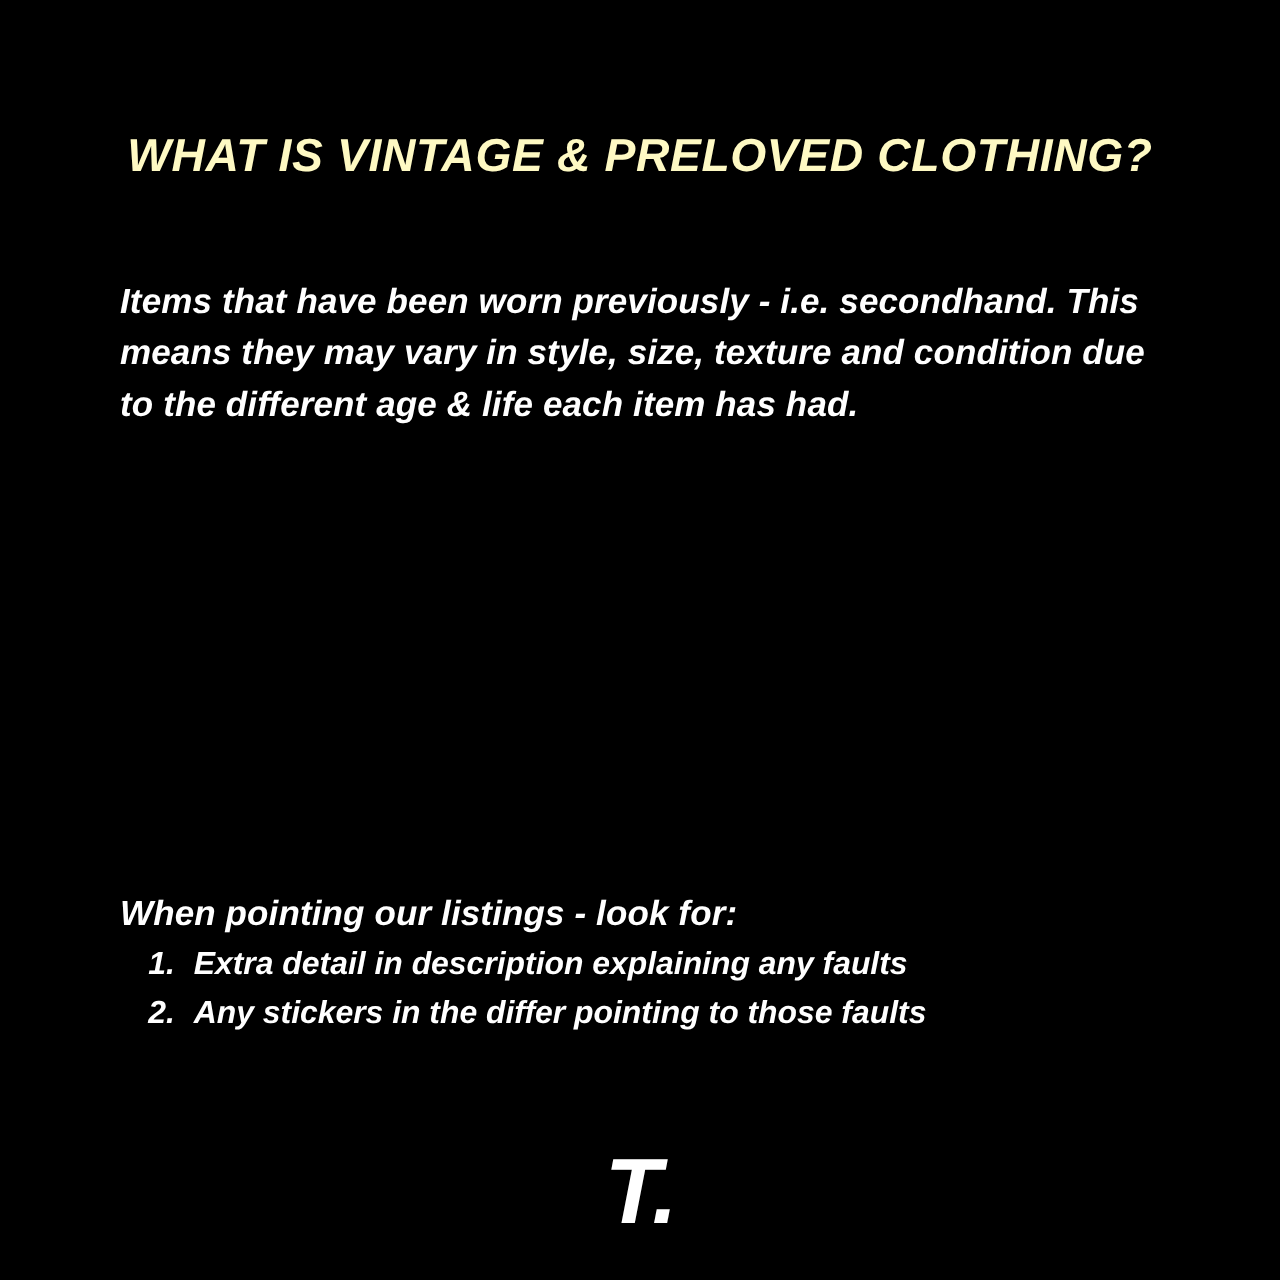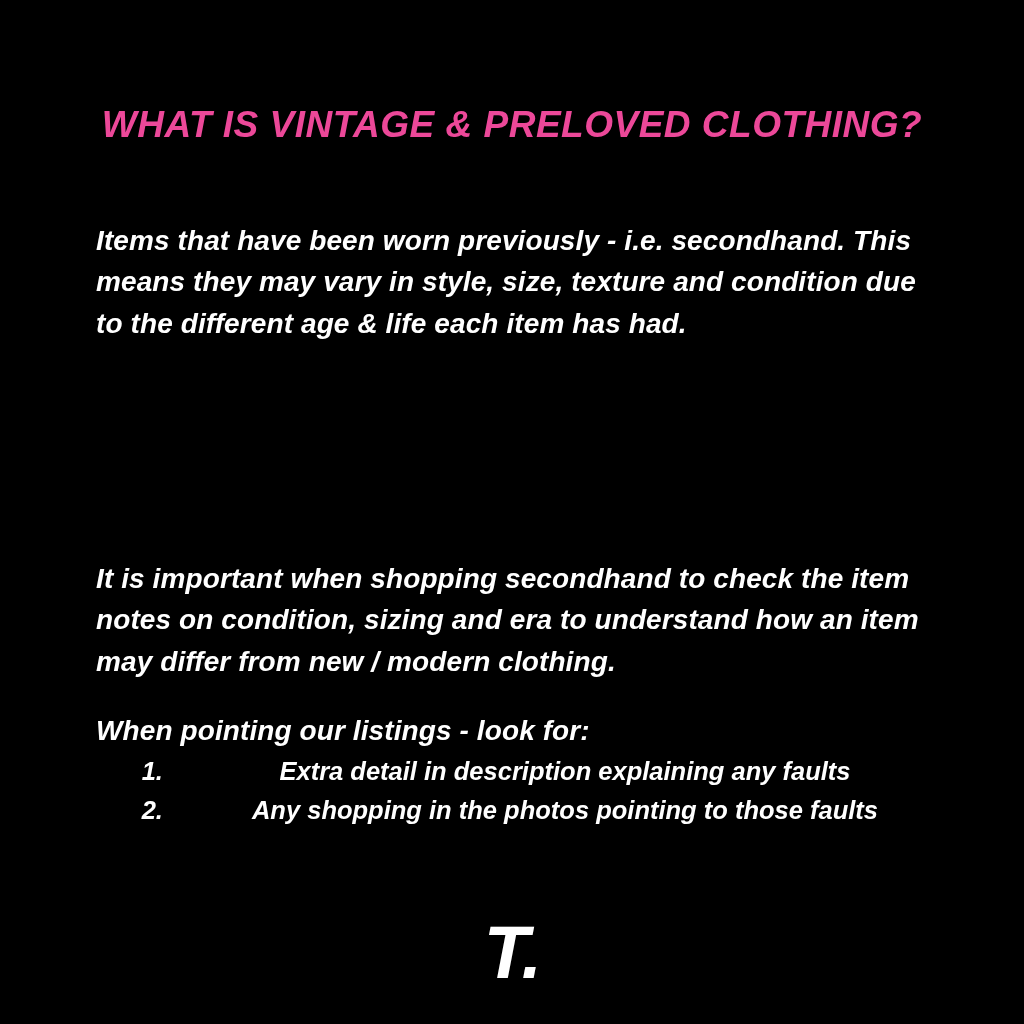--- a/index.html
+++ b/index.html
@@ -22,21 +22,21 @@
     box-sizing: border-box;
   }
 
   .heading {
     text-align: center;
     font-weight: bold;
     font-style: italic;
     font-size: 37px;
     line-height: 1.18;
     letter-spacing: 0.5px;
-    color: #ec4899;
+    color: #fef9c3;
     text-transform: uppercase;
   }
 
   .h1-main {
     position: absolute;
     left: 40px;
     right: 40px;
     top: 78px;
   }
 
@@ -72,24 +72,23 @@
 
   .para-3 {
     position: absolute;
     left: 96px;
     width: 840px;
     top: 682px;
   }
 
   .list-block {
     position: absolute;
-    left: 112px;
+    left: 89px;
     width: 840px;
     top: 752px;
-    text-align: center;
   }
 
   ol.checks {
     margin: 0;
     padding-left: 58px;
     list-style-position: outside;
   }
   ol.checks li {
     font-weight: bold;
     font-style: italic;
@@ -120,28 +119,27 @@
 </head>
 <body>
 
 <div class="page">
 
   <h1 class="heading h1-main">WHAT IS VINTAGE &amp; PRELOVED CLOTHING?</h1>
 
   <p class="body-text para-1">Items that have been worn previously - i.e. secondhand. This means they may vary in style, size, texture and condition due to the different age &amp; life each item has had.</p>
 
 
-  <p class="body-text para-2">It is important when shopping secondhand to check the item notes on condition, sizing and era to understand how an item may differ from new / modern clothing.</p>
 
   <p class="body-text para-3">When pointing our listings - look for:</p>
 
   <div class="list-block">
     <ol class="checks">
       <li>Extra detail in description explaining any faults</li>
-      <li>Any shopping in the photos pointing to those faults</li>
+      <li>Any stickers in the differ pointing to those faults</li>
     </ol>
   </div>
 
   <div class="logo">
     <span class="logo-mark">T.</span>
   </div>
 
 </div>
 
 </body></html>

